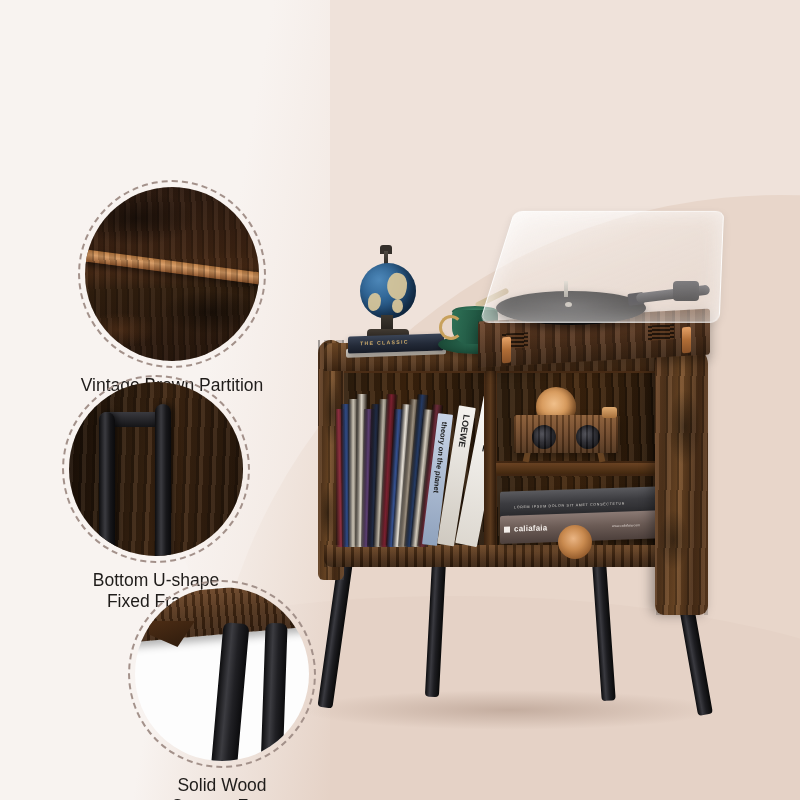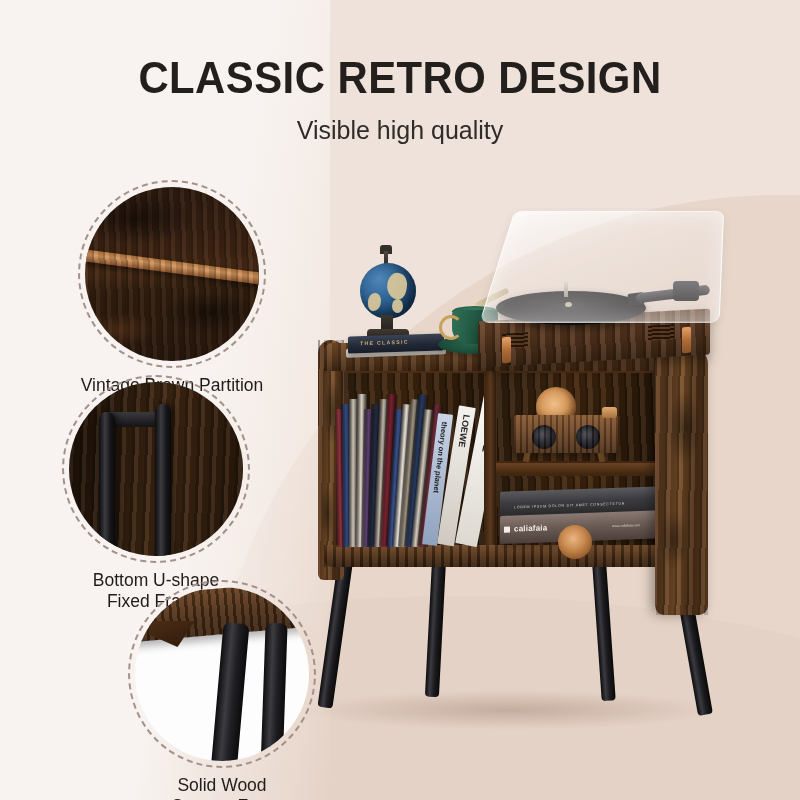--- a/index.html
+++ b/index.html
@@ -463,24 +463,20 @@
 <body>
 
 <div id="stage">
 
   <div class="bg-wash"></div>
   <div class="bg-blob"></div>
   <div class="bg-blob2"></div>
   <div class="bg-floor"></div>
   <div class="bg-left-fade"></div>
 
-  <div class="headings">
-    <h1 class="title">CLASSIC RETRO DESIGN</h1>
-    <p class="subtitle">Visible high quality</p>
-  </div>
 
   <div class="callout" id="callout1">
     <div class="circle">
       <div class="circle-inner">
         <div class="wood-part"></div>
         <div class="grain-blotch"></div>
       </div>
     </div>
     <div class="c-label">Vintage Brown Partition</div>
   </div>

